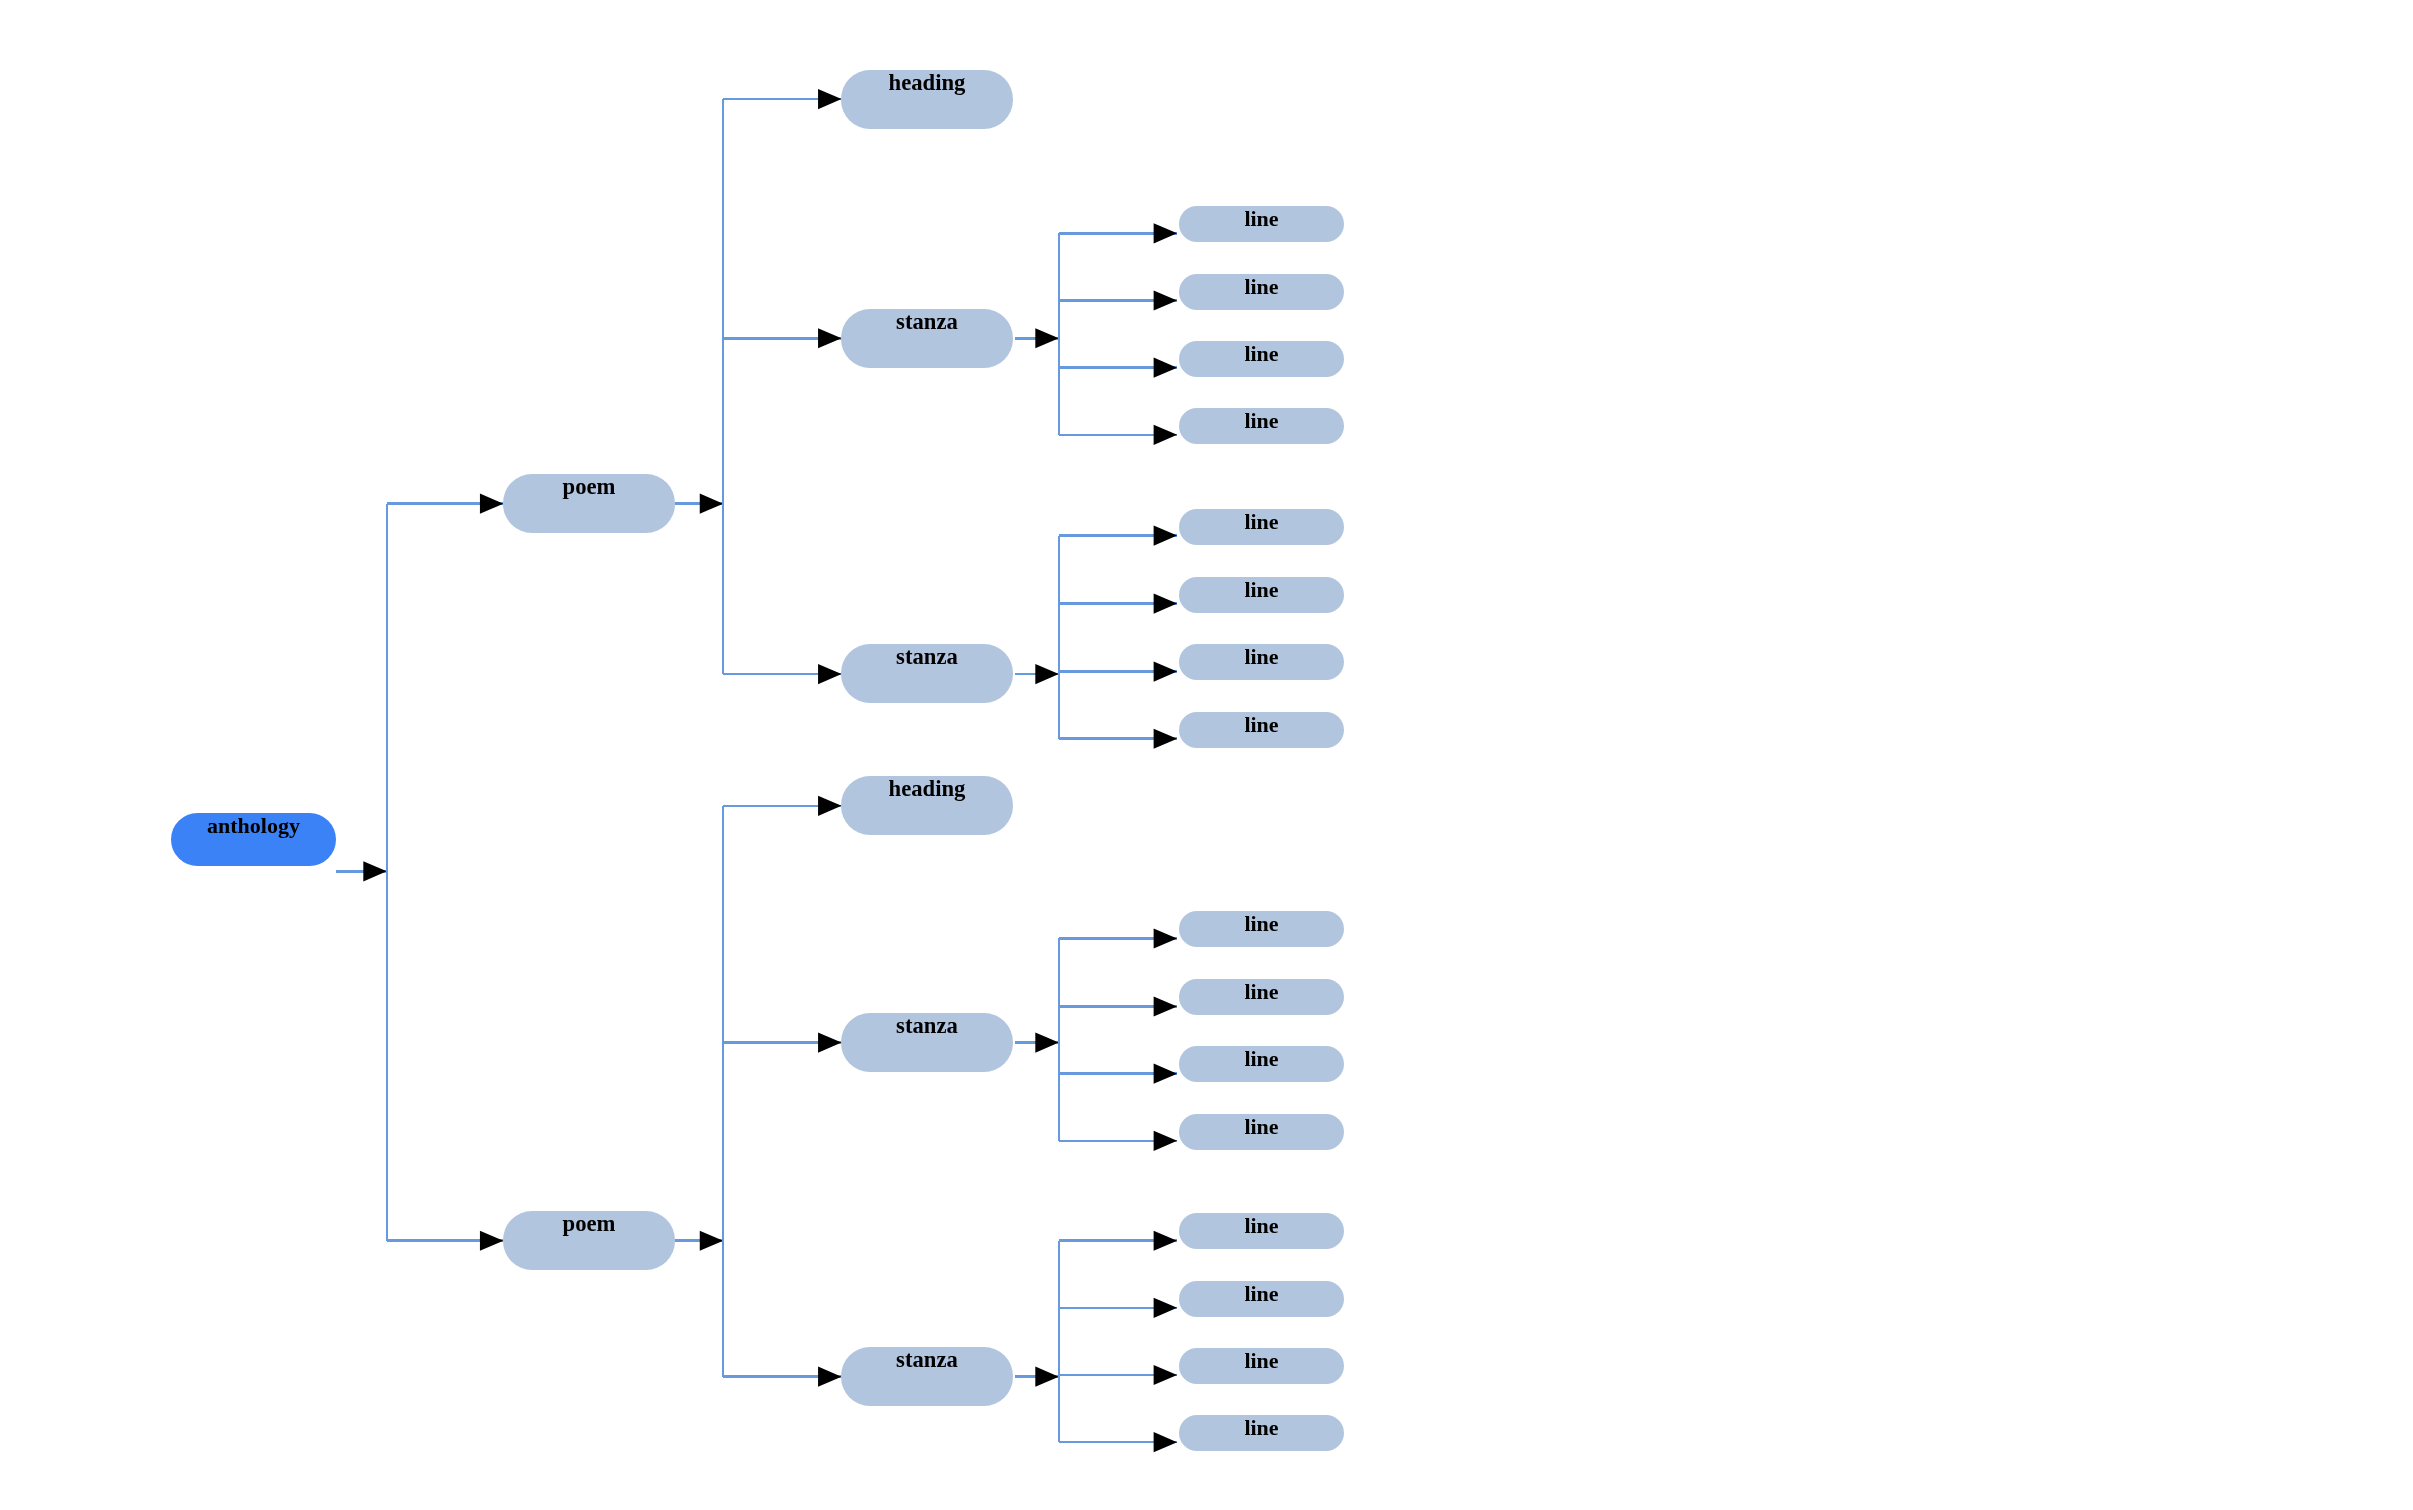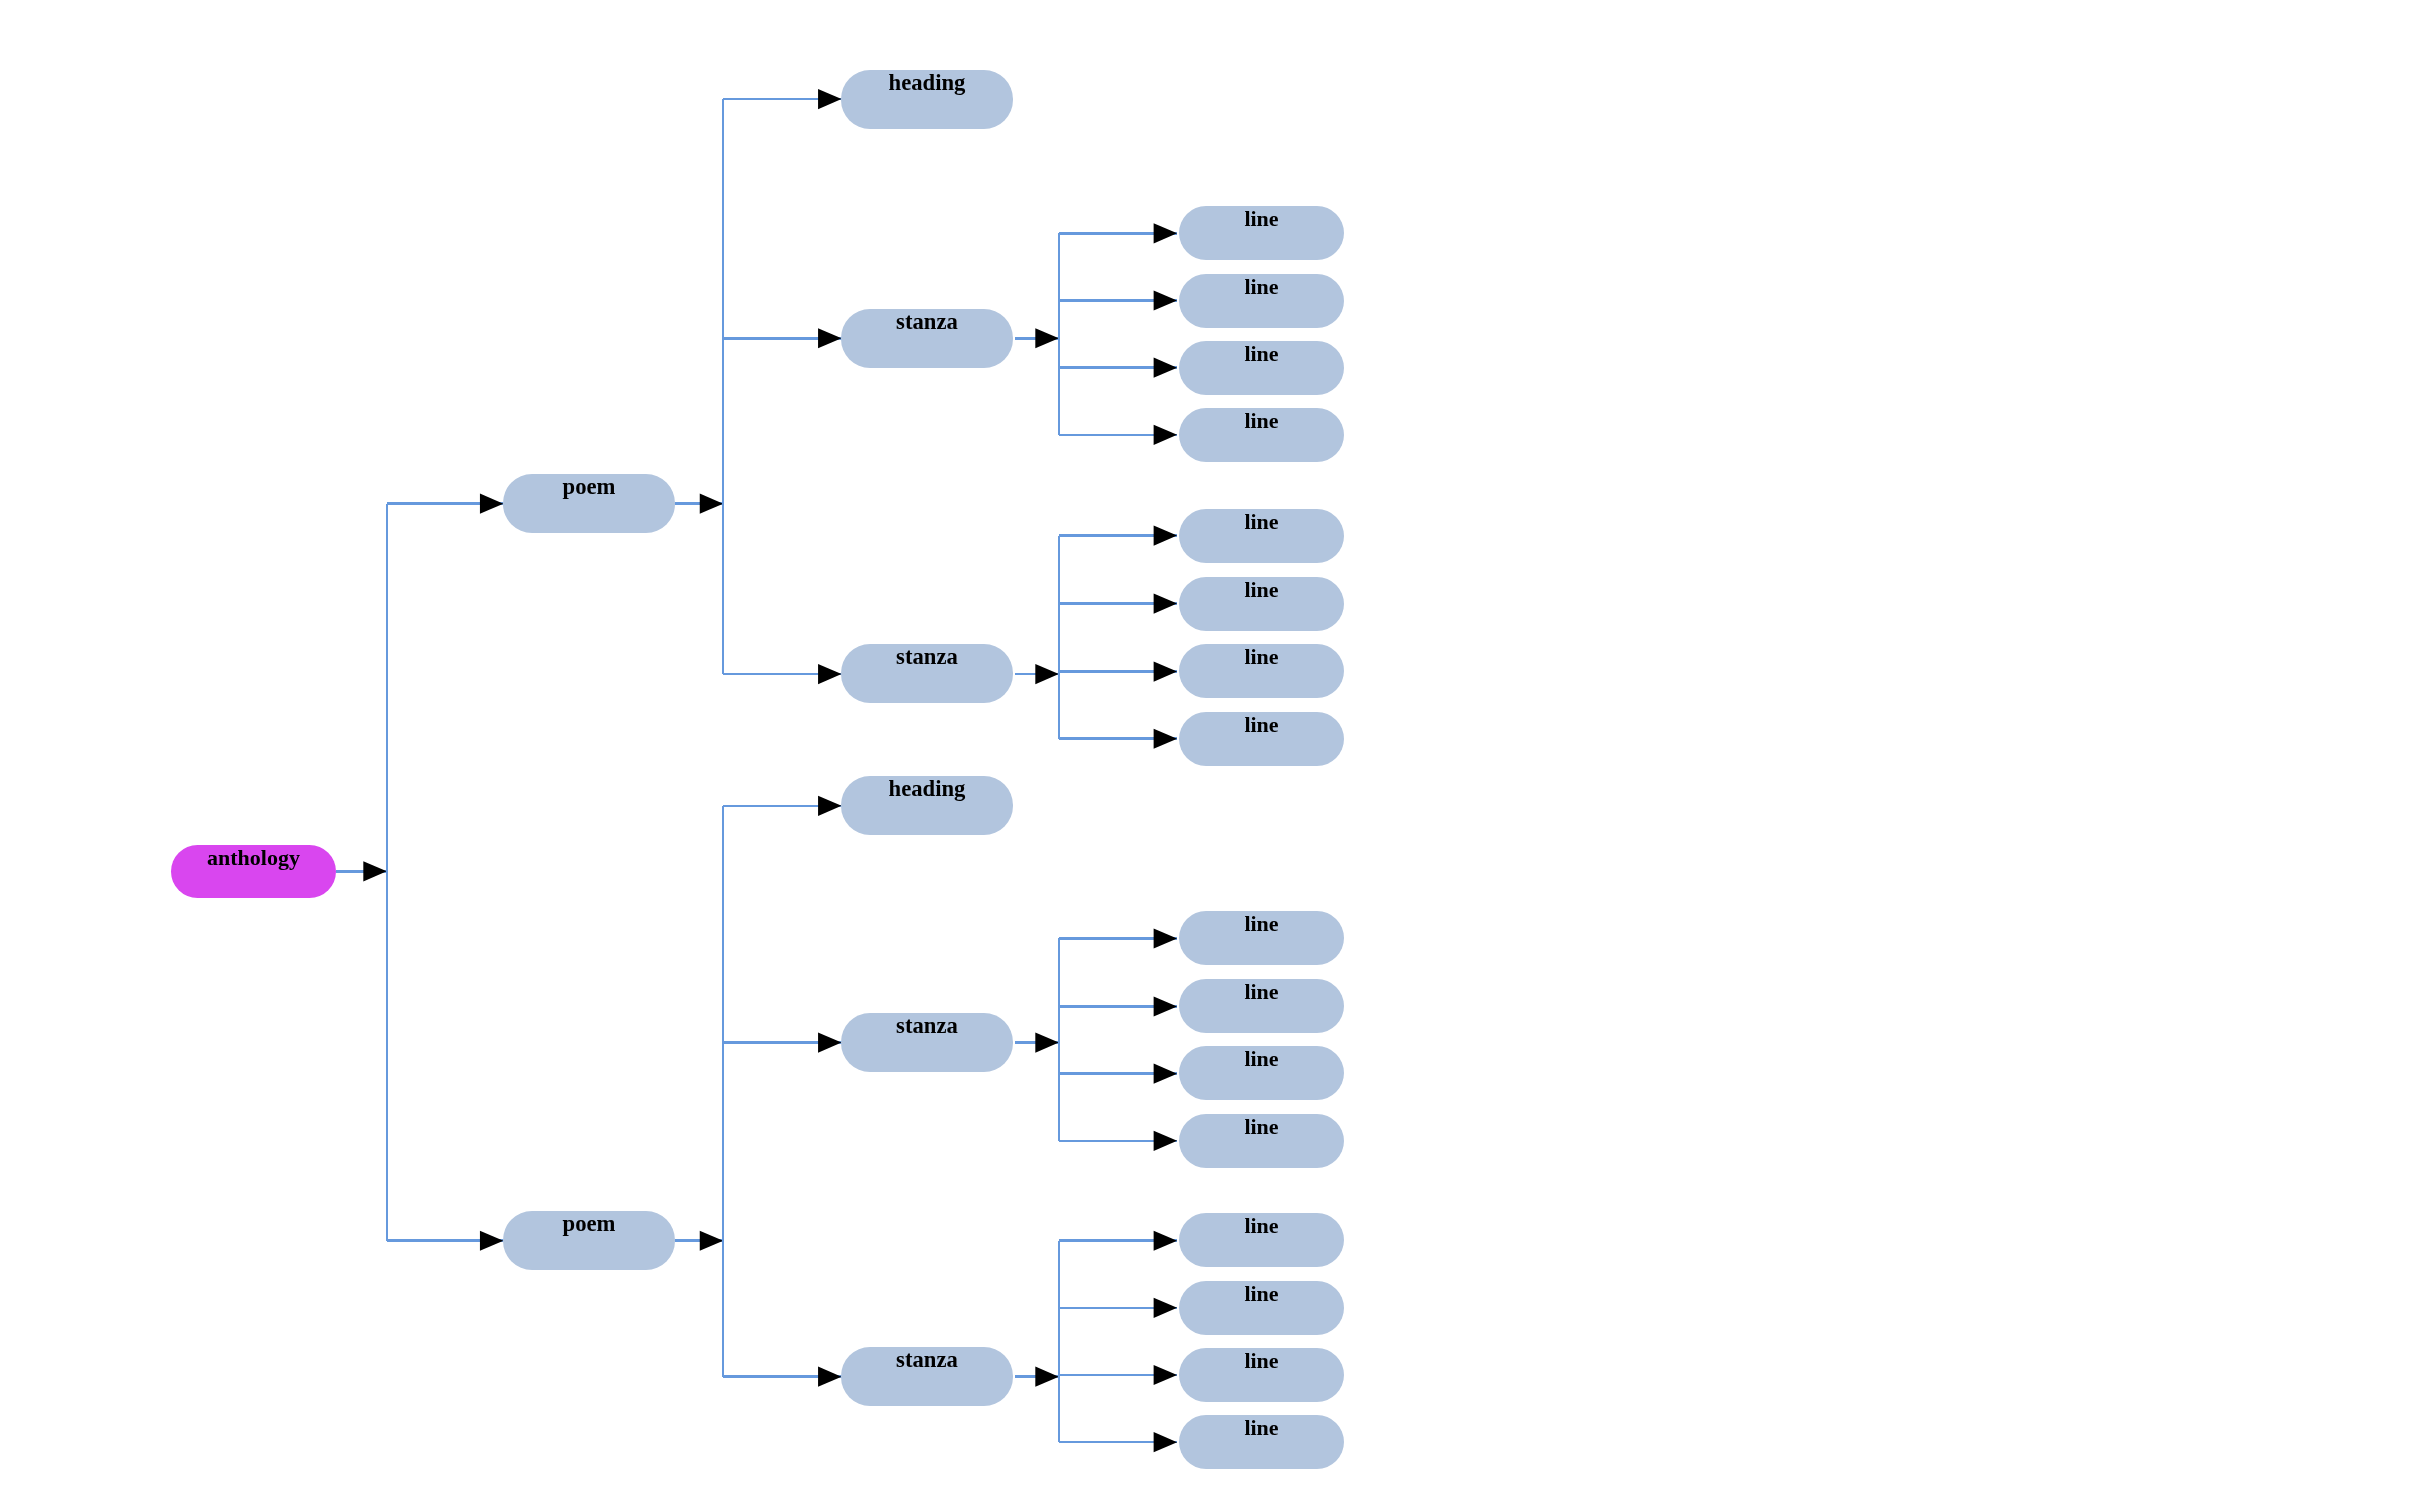--- a/index.html
+++ b/index.html
@@ -13,21 +13,21 @@
     background:#b2c5de;
     color:#000000;
     font-family:"Liberation Serif", serif;
     font-weight:bold;
     white-space:nowrap;
     box-sizing:border-box;
     user-select:none;
   }
   .node.size-root{width:165px;height:53px;border-radius:27px;font-size:22px;}
   .node.size-mid{width:172px;height:59px;border-radius:29px;font-size:22.7px;}
-  .node.size-leaf{width:165px;height:54px;border-radius:27px;font-size:22px;}
+  .node.size-leaf{width:165px;height:36px;border-radius:27px;font-size:22px;}
 </style>
 </head>
 <body>
 
 <div id="stage">
   <svg id="edges" viewBox="0 0 2876 1800" preserveAspectRatio="none" aria-hidden="true">
       <line x1="400" y1="1038" x2="461" y2="1038" stroke="#6699dd" stroke-width="3" shape-rendering="crispEdges"></line>
       <polygon points="433,1026 461,1038 433,1050" fill="#000000"></polygon>
       <line x1="461" y1="600" x2="461" y2="1478" stroke="#6699dd" stroke-width="3" shape-rendering="crispEdges"></line>
       <line x1="461" y1="600" x2="600" y2="600" stroke="#6699dd" stroke-width="3" shape-rendering="crispEdges"></line>
@@ -91,21 +91,21 @@
       <line x1="1262" y1="1478" x2="1403" y2="1478" stroke="#6699dd" stroke-width="3" shape-rendering="crispEdges"></line>
       <polygon points="1375,1466 1403,1478 1375,1490" fill="#000000"></polygon>
       <line x1="1262" y1="1558" x2="1403" y2="1558" stroke="#6699dd" stroke-width="3" shape-rendering="crispEdges"></line>
       <polygon points="1375,1546 1403,1558 1375,1570" fill="#000000"></polygon>
       <line x1="1262" y1="1638" x2="1403" y2="1638" stroke="#6699dd" stroke-width="3" shape-rendering="crispEdges"></line>
       <polygon points="1375,1626 1403,1638 1375,1650" fill="#000000"></polygon>
       <line x1="1262" y1="1718" x2="1403" y2="1718" stroke="#6699dd" stroke-width="3" shape-rendering="crispEdges"></line>
       <polygon points="1375,1706 1403,1718 1375,1730" fill="#000000"></polygon>
     </svg>
   <div id="nodes">
-      <div class="node size-root" style="background: #d946ef; color: rgb(0, 0, 0); left: 171px; top: 845px;">
+      <div class="node size-root" style="background: #3b82f6; color: rgb(0, 0, 0); left: 171px; top: 813px;">
         <span>anthology</span>
       </div>
       <div class="node size-mid" style="background: rgb(178, 197, 222); color: rgb(0, 0, 0); left: 503px; top: 474px;">
         <span>poem</span>
       </div>
       <div class="node size-mid" style="background: rgb(178, 197, 222); color: rgb(0, 0, 0); left: 503px; top: 1211px;">
         <span>poem</span>
       </div>
       <div class="node size-mid" style="background: rgb(178, 197, 222); color: rgb(0, 0, 0); left: 841px; top: 70px;">
         <span>heading</span>

